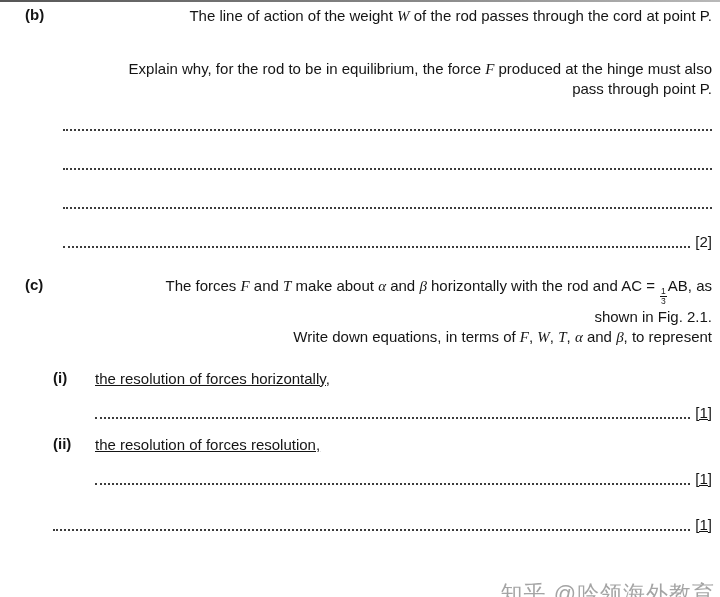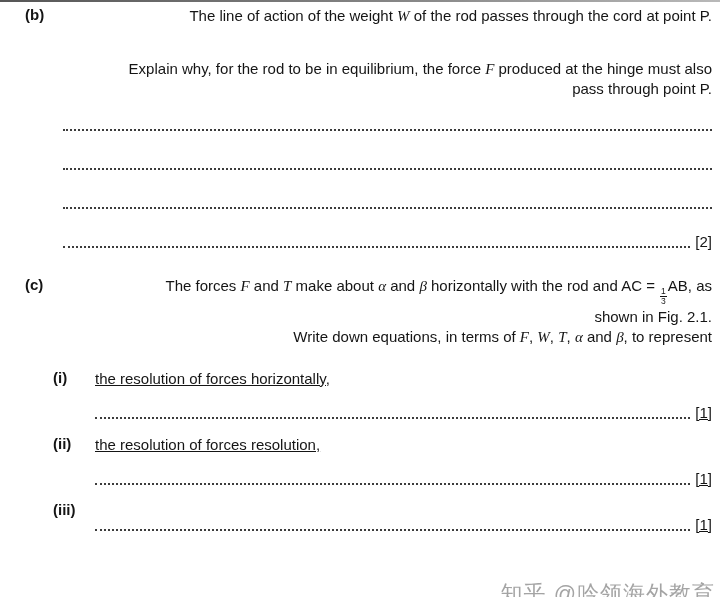--- a/index.html
+++ b/index.html
@@ -108,21 +108,20 @@
       <div class="sub-content">
         <p class="sub-text">the resolution of forces resolution,</p>
         <div class="sub-ans">
           <div class="dots"></div>
           <span class="marks">[1]</span>
         </div>
       </div>
     </div>
 
     <div class="sub-item">
-      <span class="sub-label">(iii)</span>
       <div class="sub-content">
         <div class="sub-ans">
           <div class="dots"></div>
           <span class="marks">[1]</span>
         </div>
       </div>
     </div>
   </section>
 
   <div class="watermark">知乎 @吟领海外教育</div>

